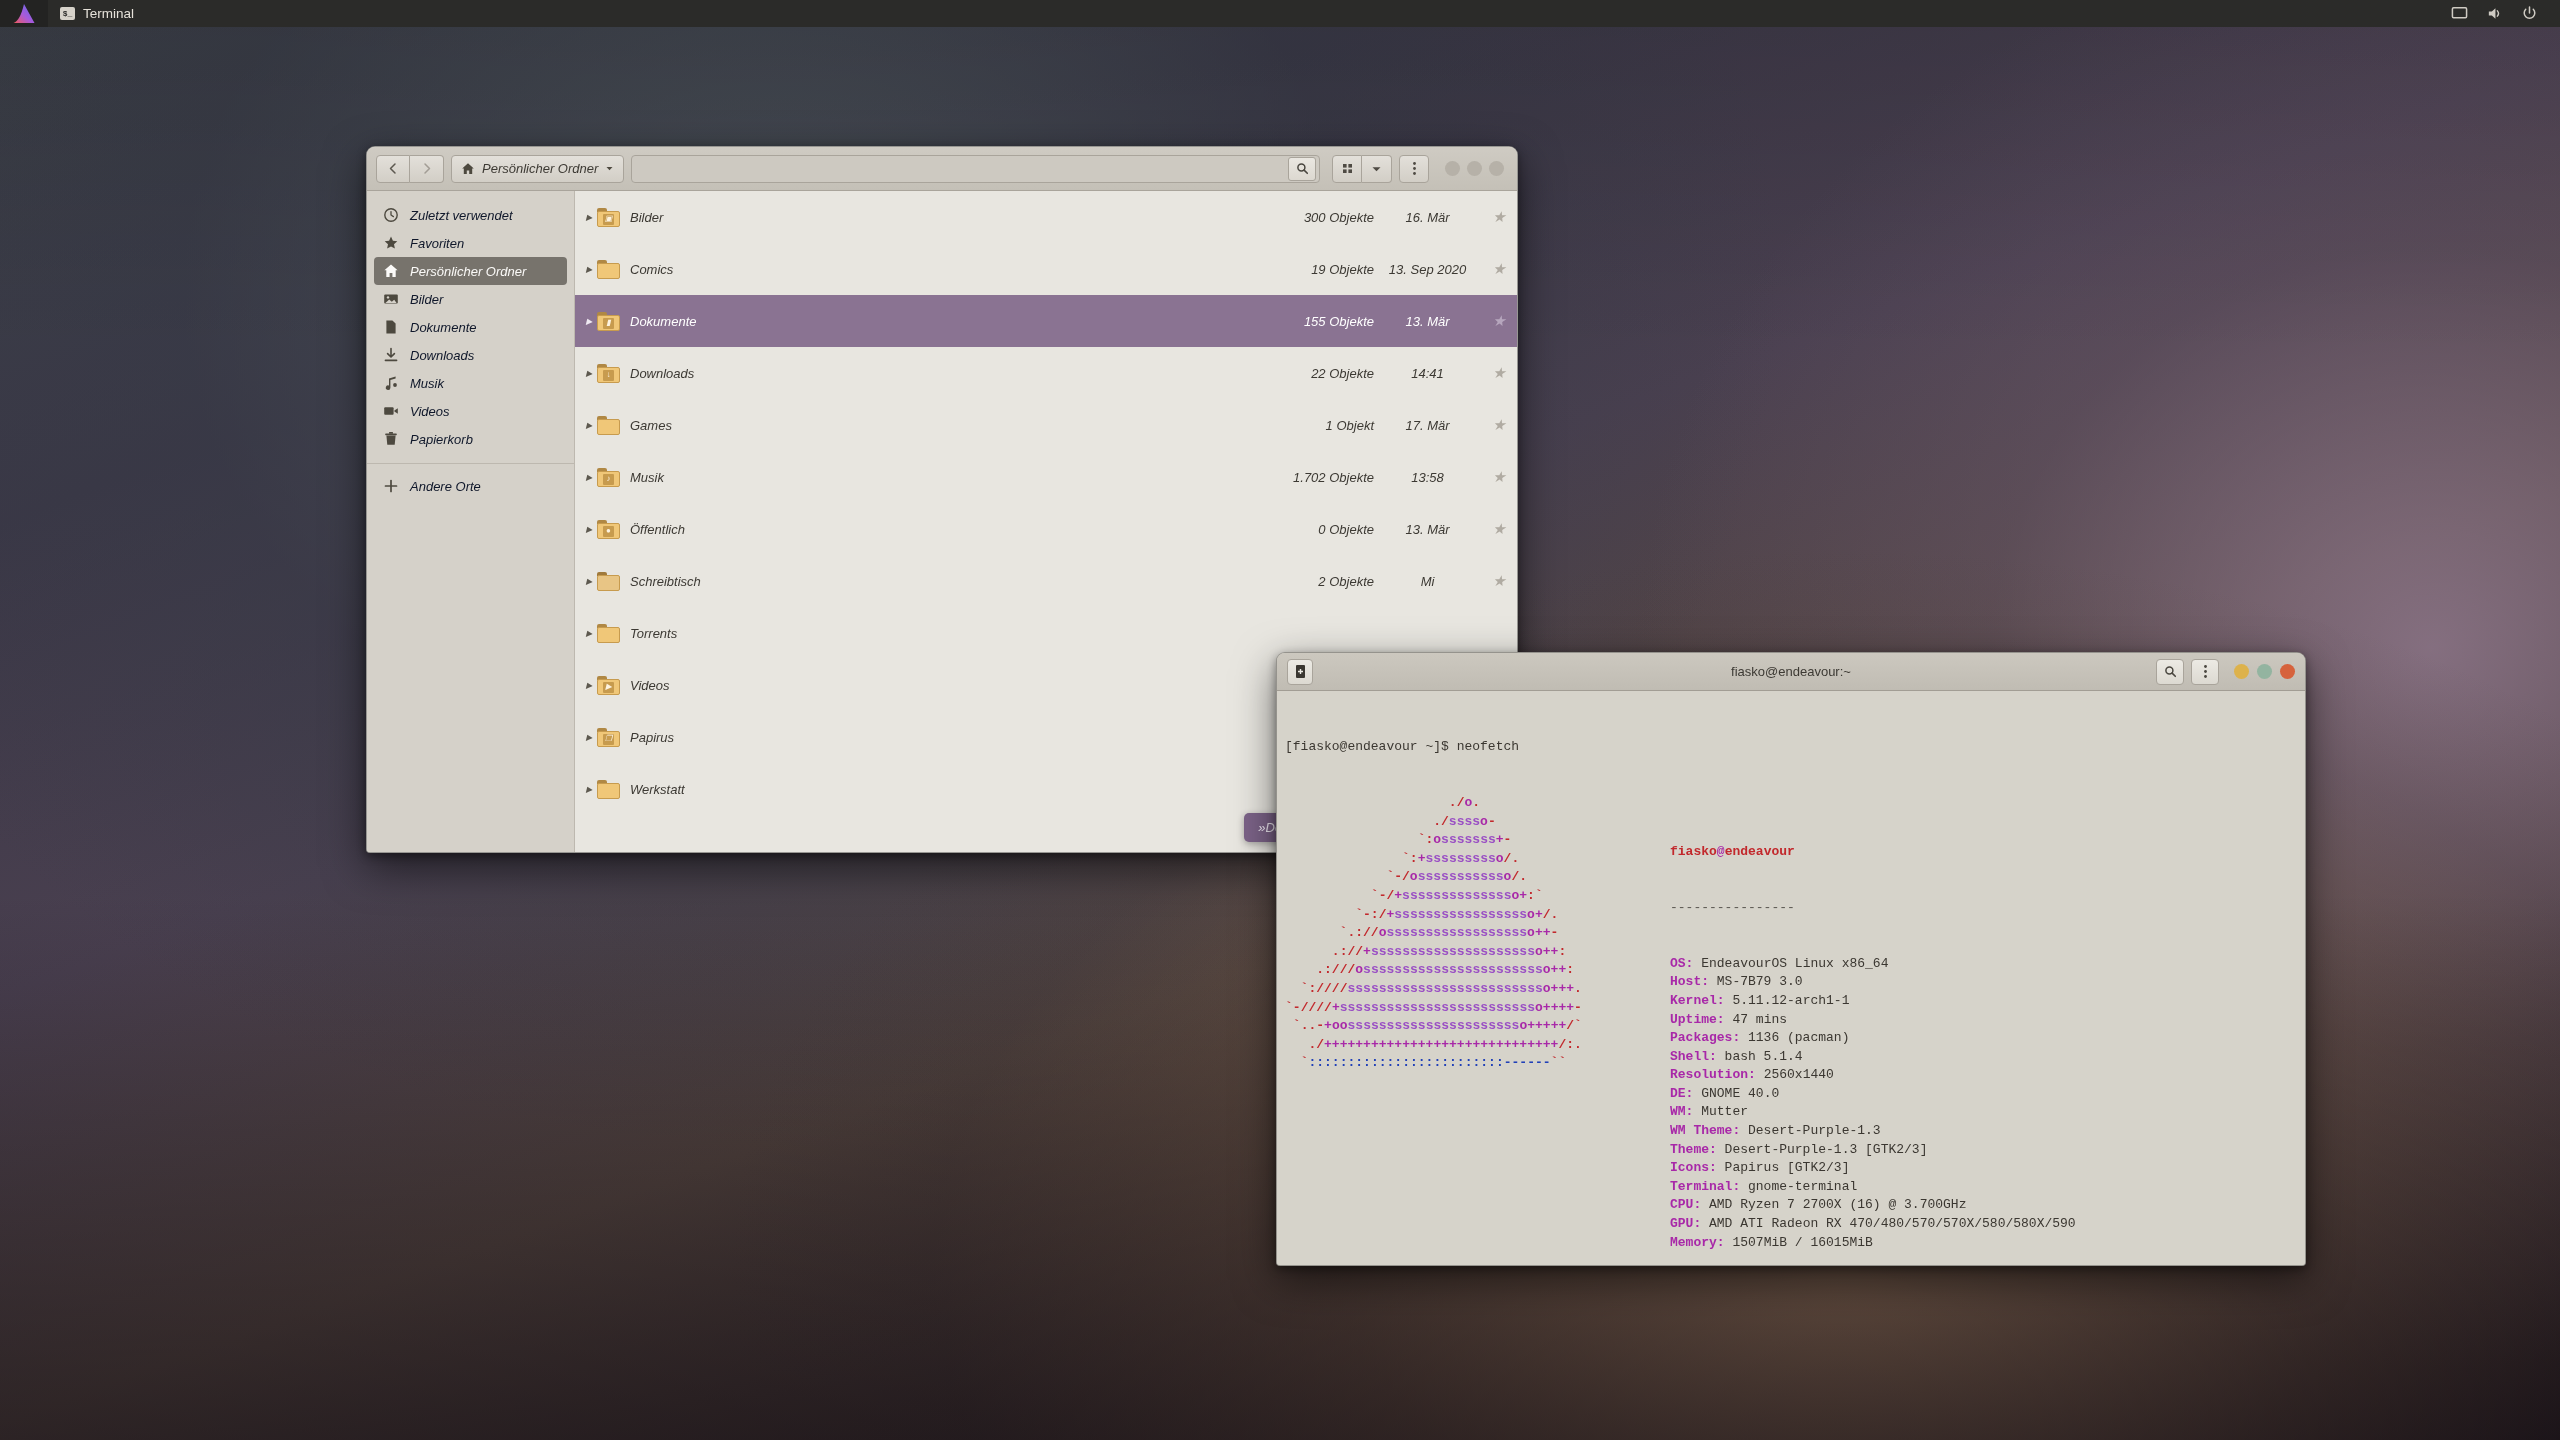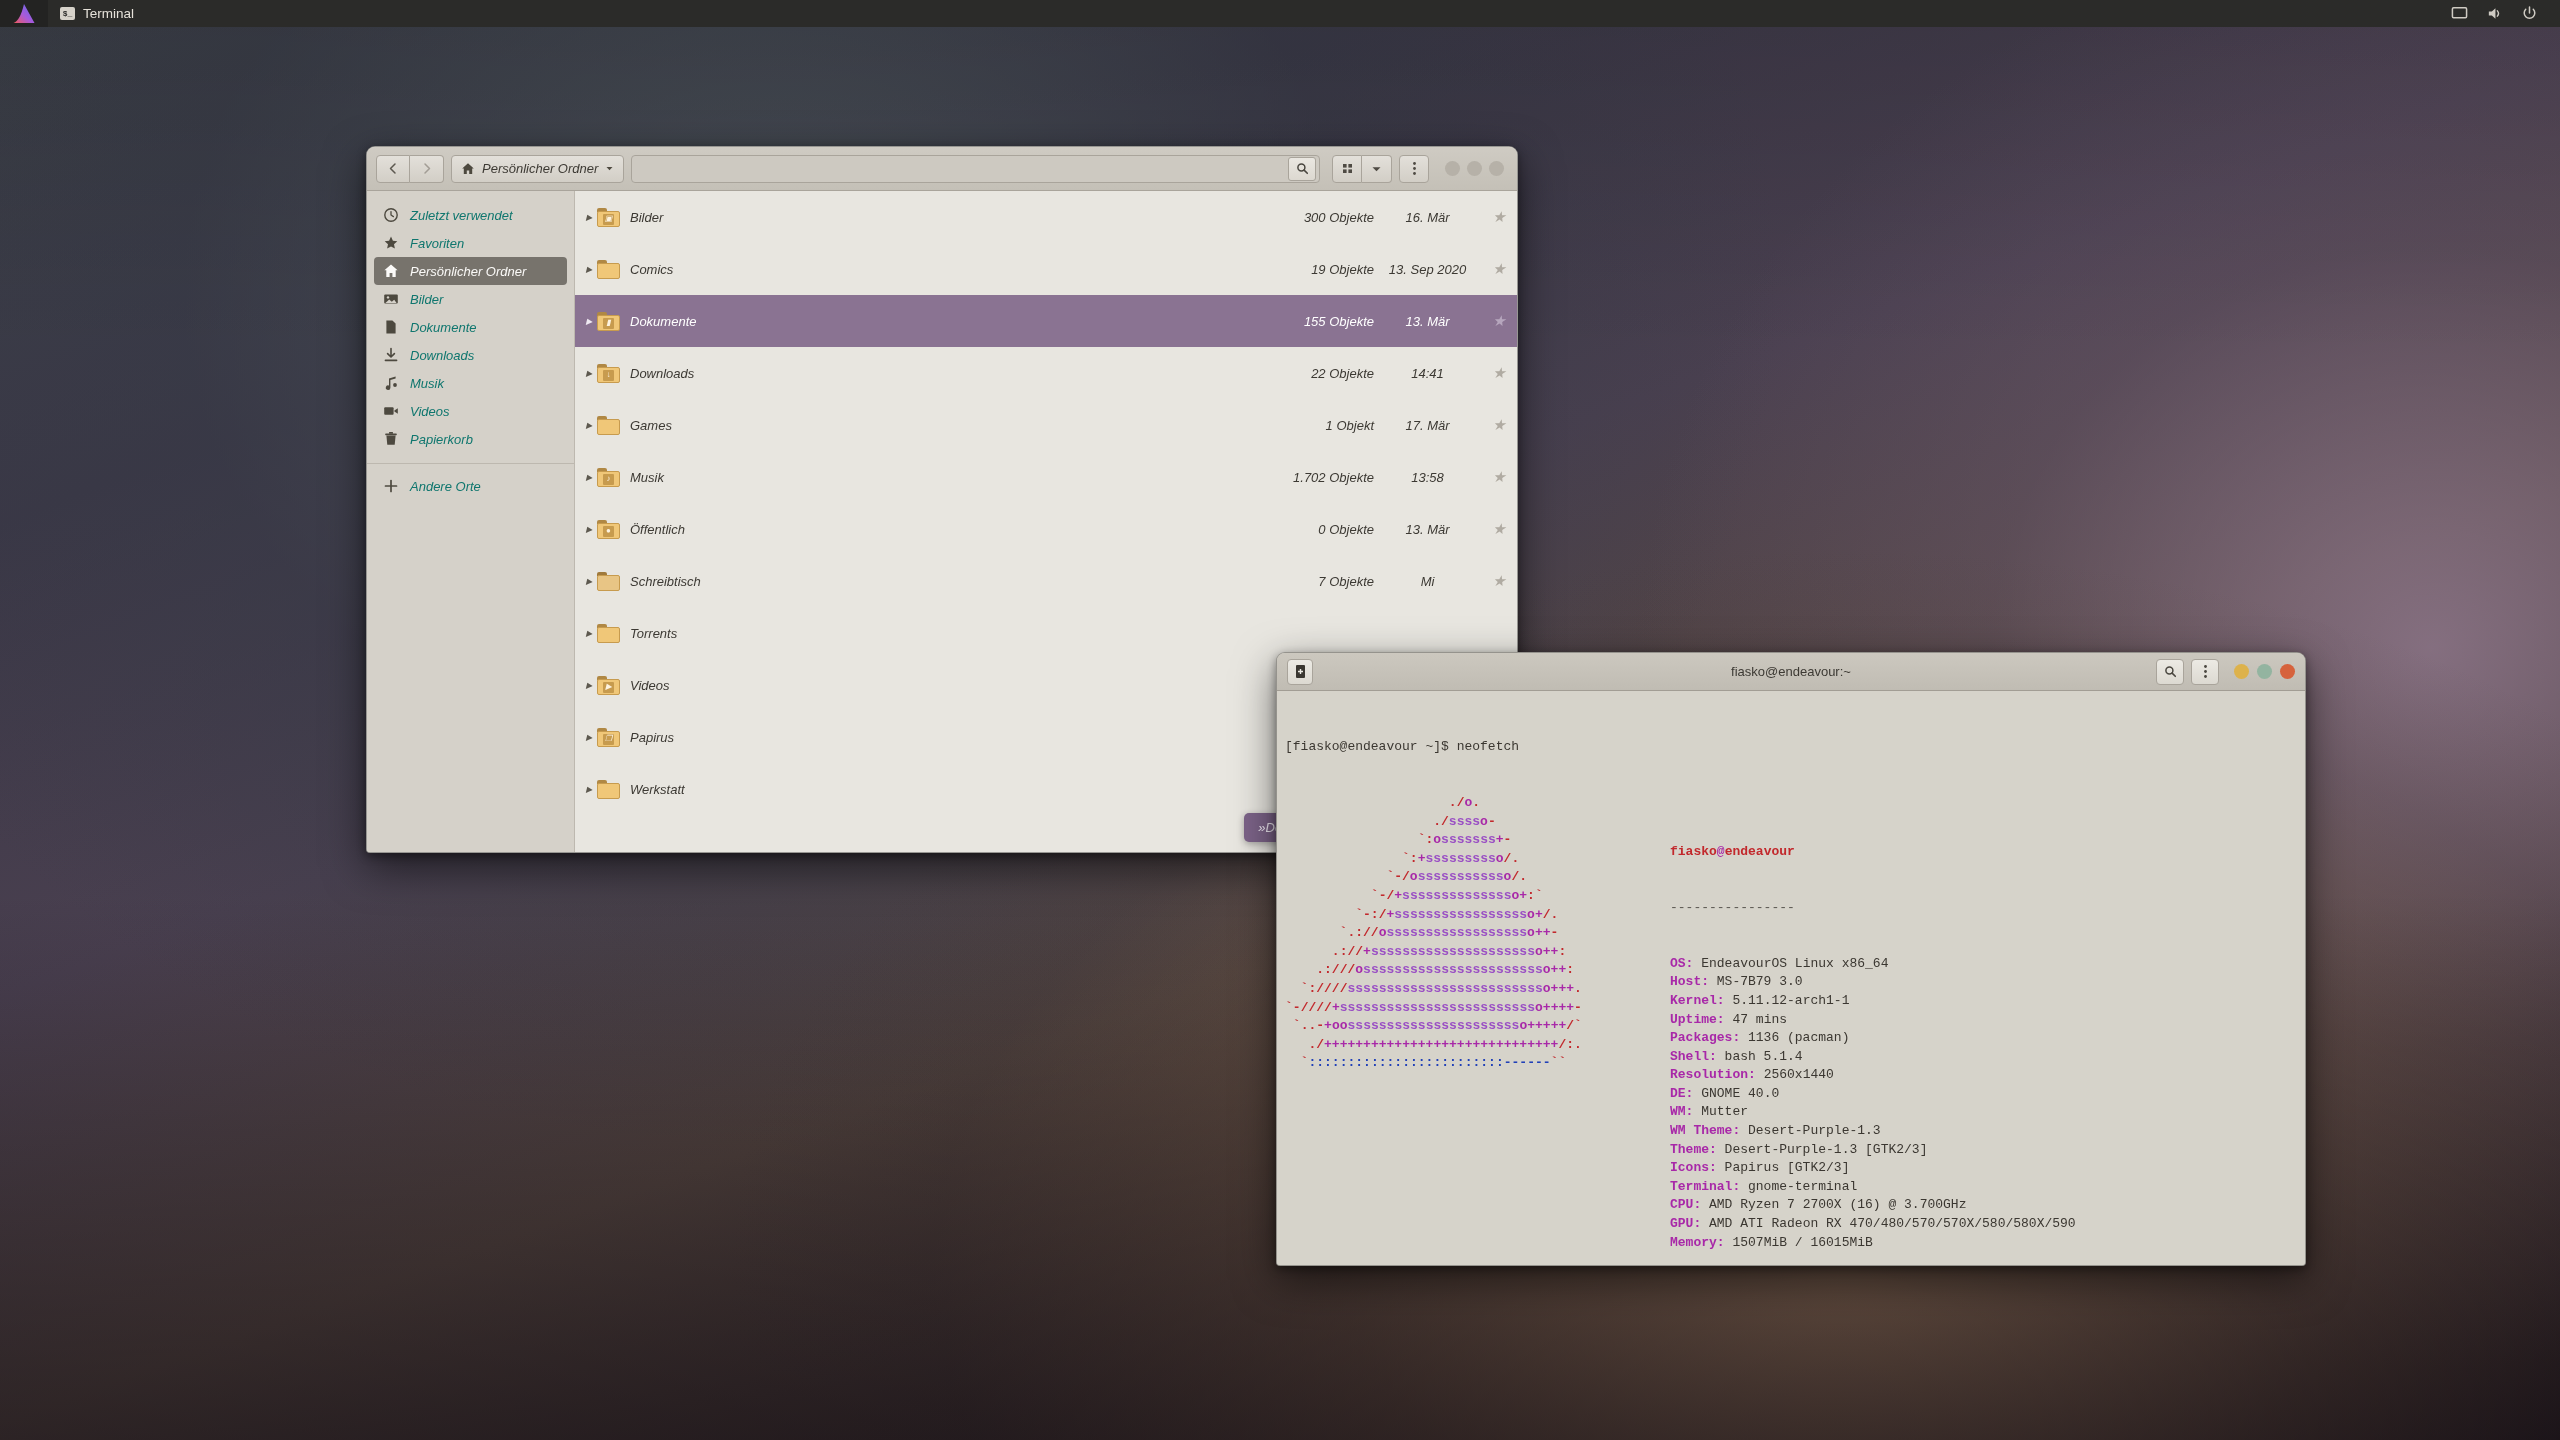--- a/index.html
+++ b/index.html
@@ -141,21 +141,21 @@
   #fm-body { display: flex; height: 663px; }
   #fm-sidebar {
     width: 208px; background: #d5d1c9;
     border-right: 1px solid #bdb8af;
     padding-top: 10px; flex-shrink: 0;
   }
   .sb-item {
     display: flex; align-items: center; gap: 11px;
     height: 28px; margin: 0 7px;
     padding-left: 9px; border-radius: 4px;
-    font-size: 13px; color: #0f766e;
+    font-size: 13px; color: #0f172a;
   }
   .sb-item.active { background: #77736c; color: #fbfaf8; }
   .sb-ico { width: 16px; height: 16px; flex-shrink: 0; display:block; }
   .sb-sep { height: 1px; background: #bdb8af; margin: 10px 0 8px 0; }
 
   #fm-main { flex: 1; background: #e8e6e0; position: relative; }
   #fm-colhead {
     display: flex; height: 25px;
     background: #d9d5cd;
     border-bottom: 1px solid #bdb8af;
@@ -563,21 +563,21 @@
           </div>
           <div class="fm-row">
             <div class="row-expander">▶</div>
             <div class="row-name">
               <span class="folder plain desk">
                 <span class="tab"></span>
                 <span class="body"></span>
               </span>
               <span>Schreibtisch</span>
             </div>
-            <div class="row-size">7 Objekte</div>
+            <div class="row-size">2 Objekte</div>
             <div class="row-mod">Mi</div>
             <div class="row-star">★</div>
           </div>
           <div class="fm-row">
             <div class="row-expander">▶</div>
             <div class="row-name">
               <span class="folder plain">
                 <span class="tab"></span>
                 <span class="body"></span>
               </span>

